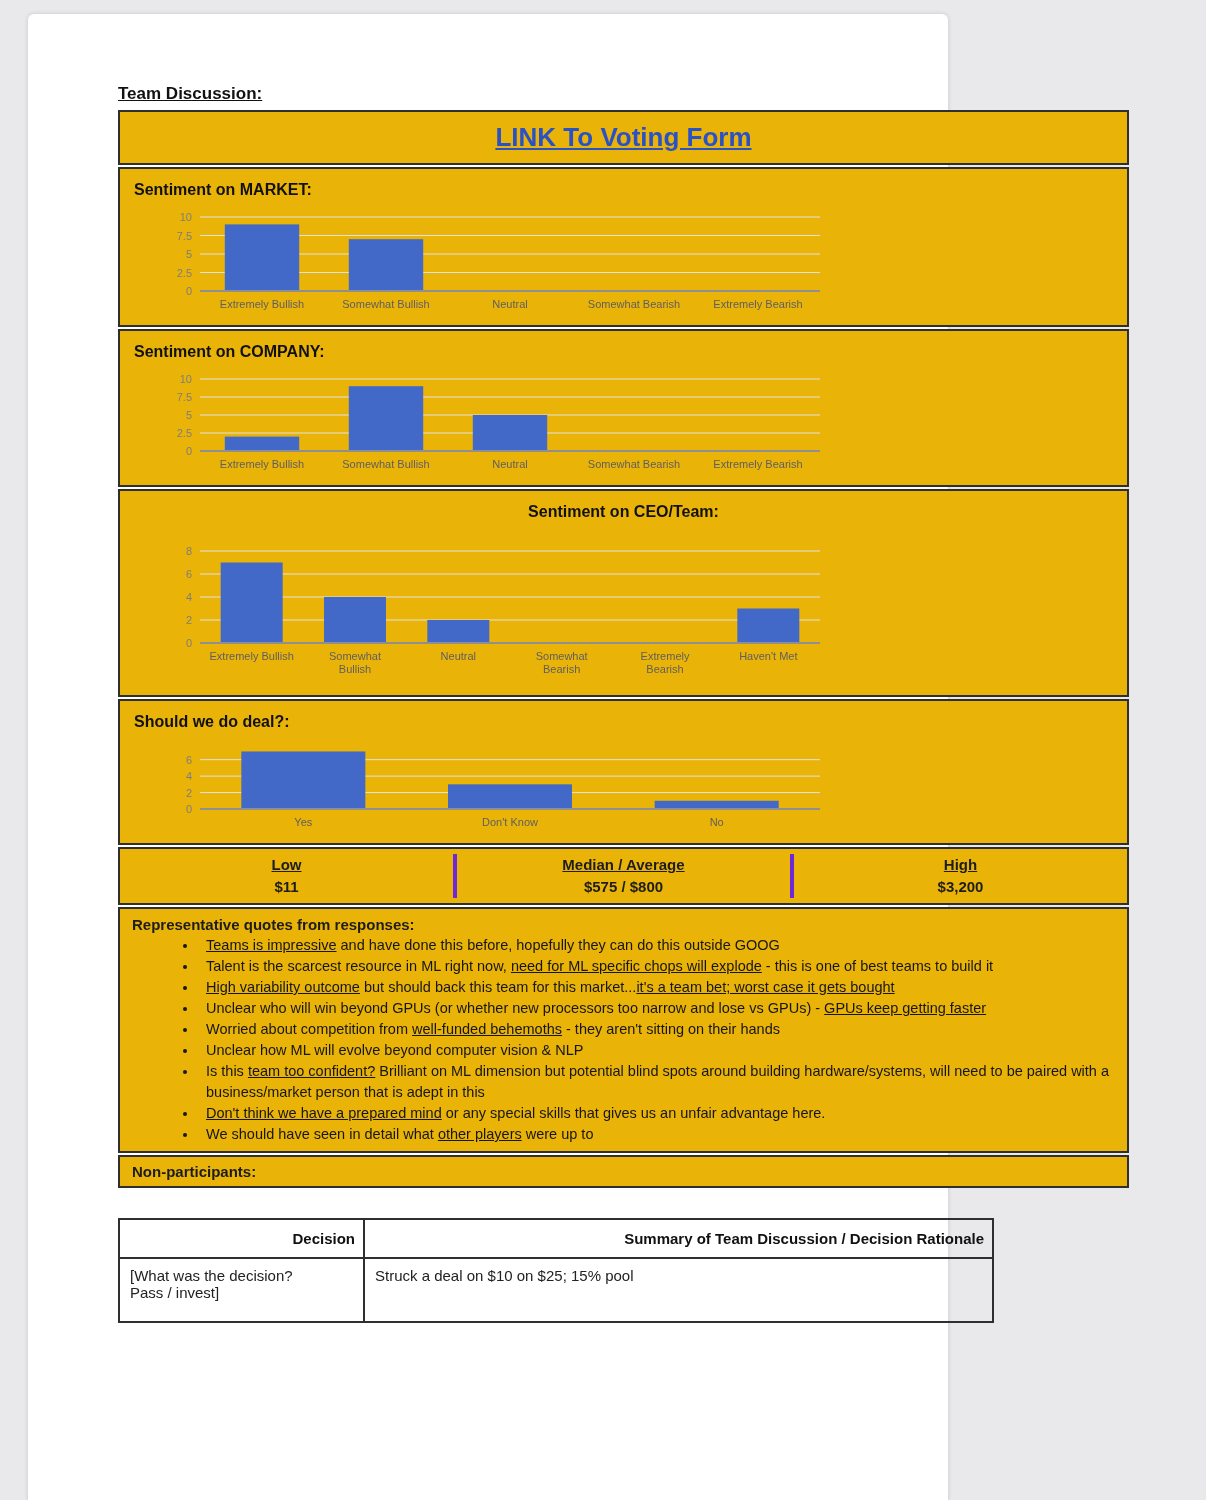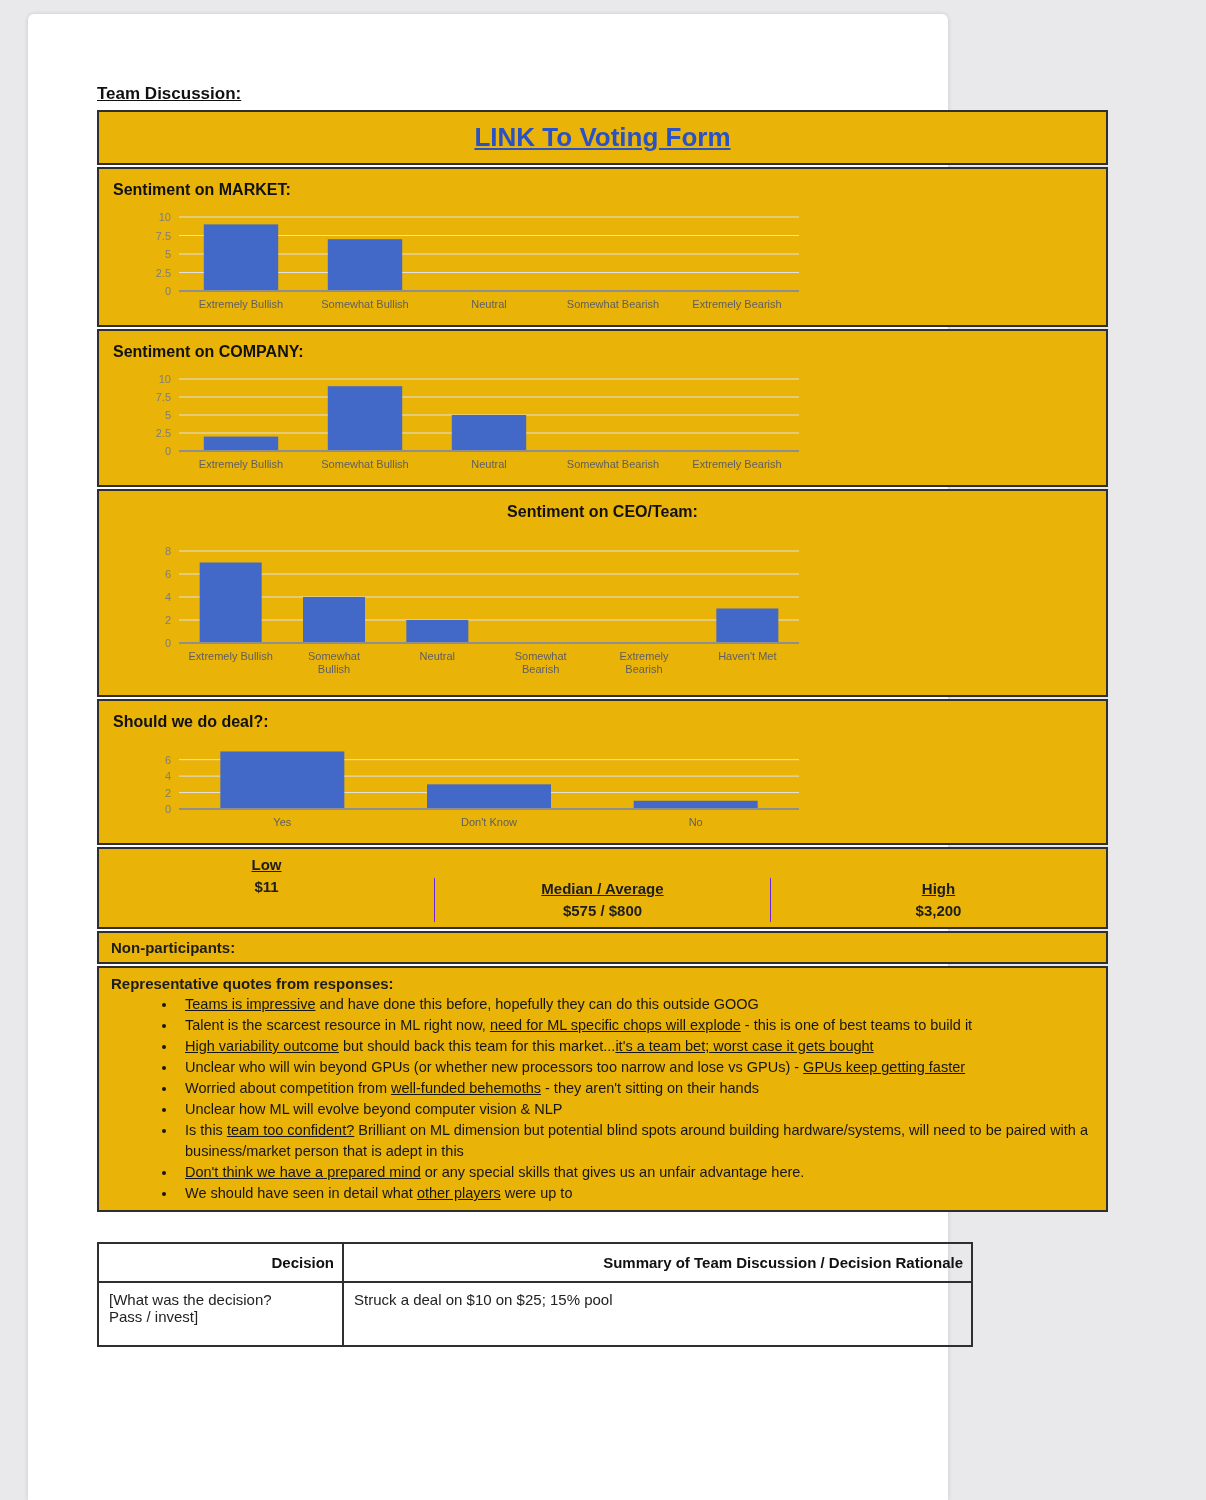--- a/index.html
+++ b/index.html
@@ -8,21 +8,21 @@
     background:#e9e9ec;
     font-family:"Liberation Sans", sans-serif;
     color:#1d1d1d;
     overflow:hidden;
   }
   .paper{
     position:absolute;left:28px;top:14px;width:920px;height:1486px;
     background:#ffffff;border-radius:6px 6px 0 0;
     box-shadow:0 0 4px rgba(0,0,0,0.15);
     box-sizing:border-box;
-    padding:70px 0 0 69px;
+    padding:70px 0 0 90px;
   }
   .doc-title{
     font-size:17px;font-weight:bold;text-decoration:underline;
     margin:0 0 6px 0;color:#111;
   }
   .main-col{width:1011px;}
   .section{
     box-sizing:border-box;width:1011px;
     border:2px solid #2f2f2f;background:#eab308;margin-bottom:2px;
   }
@@ -33,21 +33,21 @@
   }
   .chart-section{padding:12px 14px 10px 14px;}
   .section-heading{
     font-size:16px;font-weight:bold;color:#111;margin:0 0 12px 0;
   }
   .gap-lg{margin-bottom:24px;text-align:center;}
   .chart-svg{display:block;margin-left:20px;}
   svg text{font-family:"Liberation Sans", sans-serif;}
   .stats-section{display:flex;padding:5px 0;}
   .stats-cell{flex:1;text-align:center;}
-  .stats-cell + .stats-cell{border-left:1px solid #6d28d9;margin-top:24px;}
+  .stats-cell + .stats-cell{border-left:4px solid #6d28d9;}
   .stats-label{font-size:15px;font-weight:bold;text-decoration:underline;line-height:22px;}
   .stats-value{font-size:15px;font-weight:bold;line-height:22px;}
   .quotes-section{padding:7px 14px 6px 12px;}
   .quotes-heading{font-size:15px;font-weight:bold;margin:0 0 2px 0;}
   .quotes-list{margin:0;padding:0 0 0 66px;}
   .quotes-list li{
     font-size:14.5px;line-height:21px;color:#161616;
     padding-left:8px;
   }
   .quotes-list u{text-decoration:underline;}
@@ -184,37 +184,37 @@
       <div class="stats-cell">
         <div class="stats-label">Median / Average</div>
         <div class="stats-value">$575 / $800</div>
       </div>
       <div class="stats-cell">
         <div class="stats-label">High</div>
         <div class="stats-value">$3,200</div>
       </div>
     </div>
 
-    <div class="section np-section">
-      <h2 class="np-heading">Non-participants:</h2>
-    </div>
-
     <div class="section quotes-section">
       <h2 class="quotes-heading">Representative quotes from responses:</h2>
       <ul class="quotes-list">
           <li><u>Teams is impressive</u><span> and have done this before, hopefully they can do this outside GOOG</span></li>
           <li><span>Talent is the scarcest resource in ML right now, </span><u>need for ML specific chops will explode</u><span> - this is one of best teams to build it</span></li>
           <li><u>High variability outcome</u><span> but should back this team for this market...</span><u>it's a team bet; worst case it gets bought</u></li>
           <li><span>Unclear who will win beyond GPUs (or whether new processors too narrow and lose vs GPUs) - </span><u>GPUs keep getting faster</u></li>
           <li><span>Worried about competition from </span><u>well-funded behemoths</u><span> - they aren't sitting on their hands</span></li>
           <li><span>Unclear how ML will evolve beyond computer vision &amp; NLP</span></li>
           <li><span>Is this </span><u>team too confident?</u><span>  Brilliant on ML dimension but potential blind spots around building hardware/systems, will need to be paired with a business/market person that is adept in this</span></li>
           <li><u>Don't think we have a prepared mind</u><span> or any special skills that gives us an unfair advantage here.</span></li>
           <li><span>We should have seen in detail what </span><u>other players</u><span> were up to</span></li>
         </ul>
+    </div>
+
+    <div class="section np-section">
+      <h2 class="np-heading">Non-participants:</h2>
     </div>
 
   </div>
 
   <table class="decision-table">
     <thead>
       <tr>
         <th class="col-decision">Decision</th>
         <th>Summary of Team Discussion / Decision Rationale</th>
       </tr>

